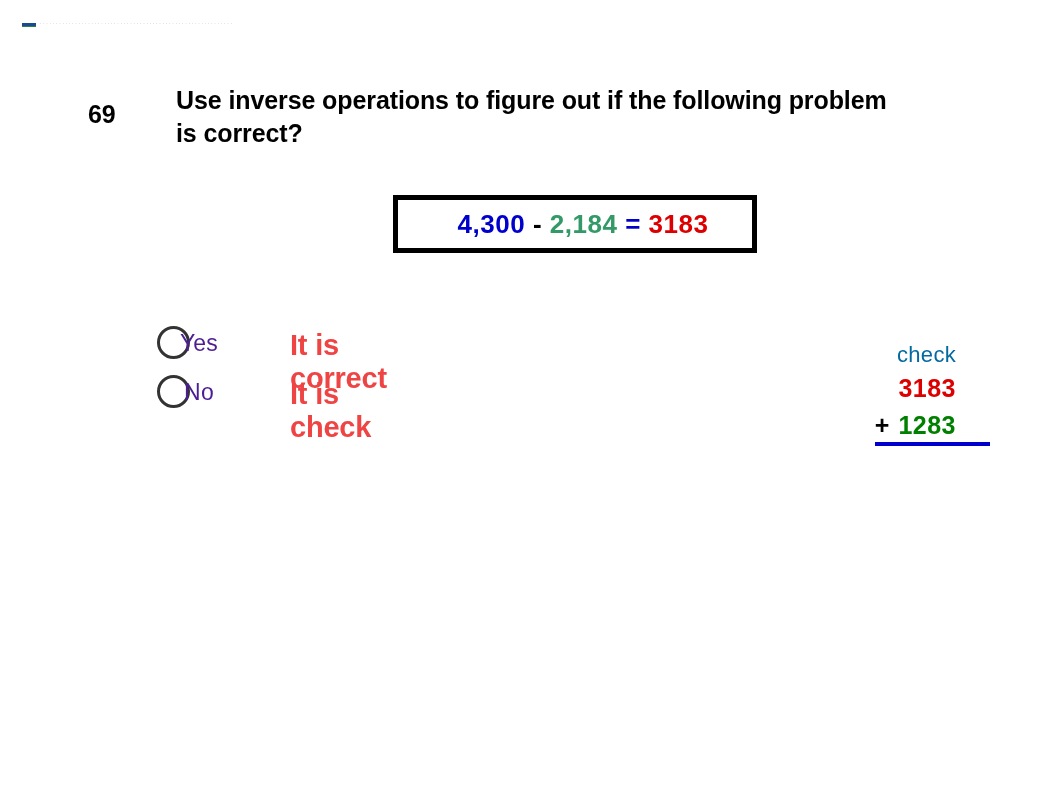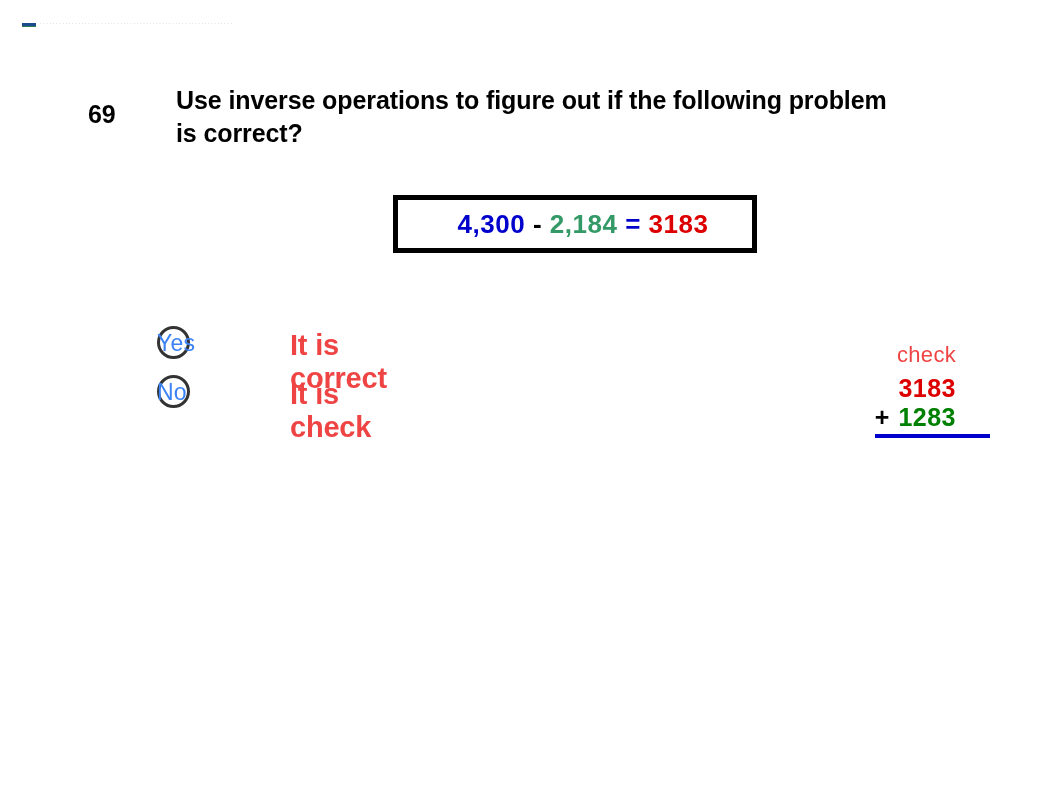--- a/index.html
+++ b/index.html
@@ -122,23 +122,23 @@
     height: 33px;
     border: 3px solid #333333;
     border-radius: 50%;
     background: #ffffff;
     box-sizing: border-box;
   }
   .option-key {
     position: absolute;
     top: 6px;
     width: 84px;
-    text-align: left;
+    text-align: center;
     font-size: 23px;
-    color: #3b82f6;
+    color: #4c1d95;
     letter-spacing: 0.2px;
   }
   .option-desc {
     position: absolute;
     left: 133px;
     top: 5px;
     font-size: 29px;
     font-weight: bold;
     color: #ef4444;
     letter-spacing: -0.2px;
@@ -147,34 +147,34 @@
   
   #check-work {
     position: absolute;
     left: 840px;
     top: 342px;
     width: 150px;
     text-align: right;
   }
   #check-label {
     font-size: 22px;
-    color: #ef4444;
+    color: #0369a1;
     letter-spacing: 0.3px;
     padding-right: 34px;
   }
   #check-top {
     margin-top: 6px;
     font-size: 25px;
     font-weight: bold;
     color: #DD0000;
     letter-spacing: 0.5px;
     padding-right: 34px;
   }
   #check-add-row {
-    margin-top: 0;
+    margin-top: 8px;
     display: inline-block;
     border-bottom: 4px solid #0000CC;
     padding: 0 34px 2px 0;
     white-space: nowrap;
   }
   #check-add-row .plus {
     font-size: 25px;
     font-weight: bold;
     color: #000000;
   }

